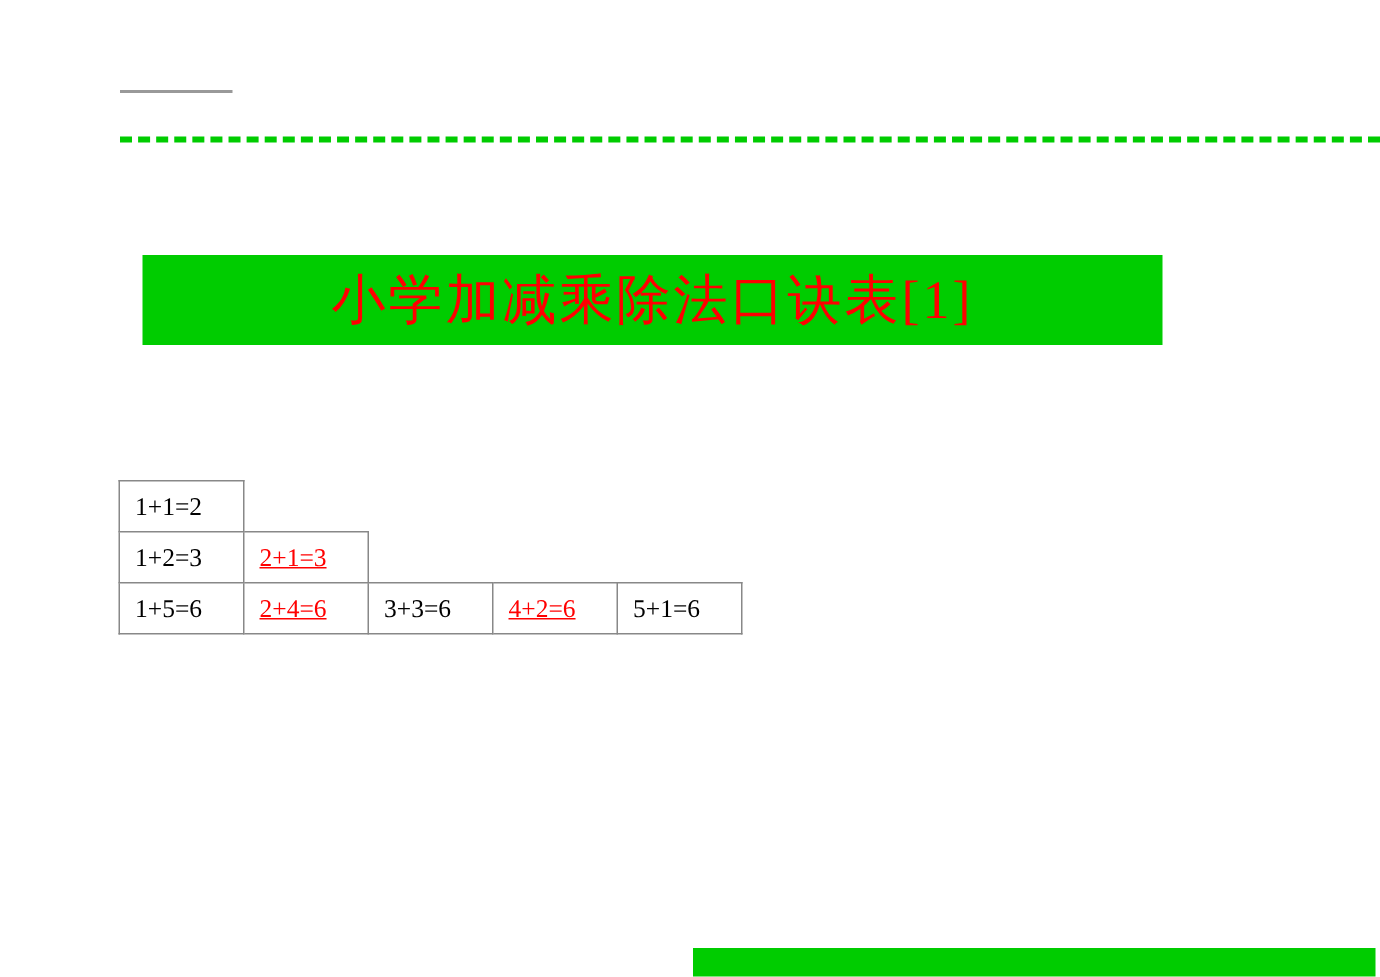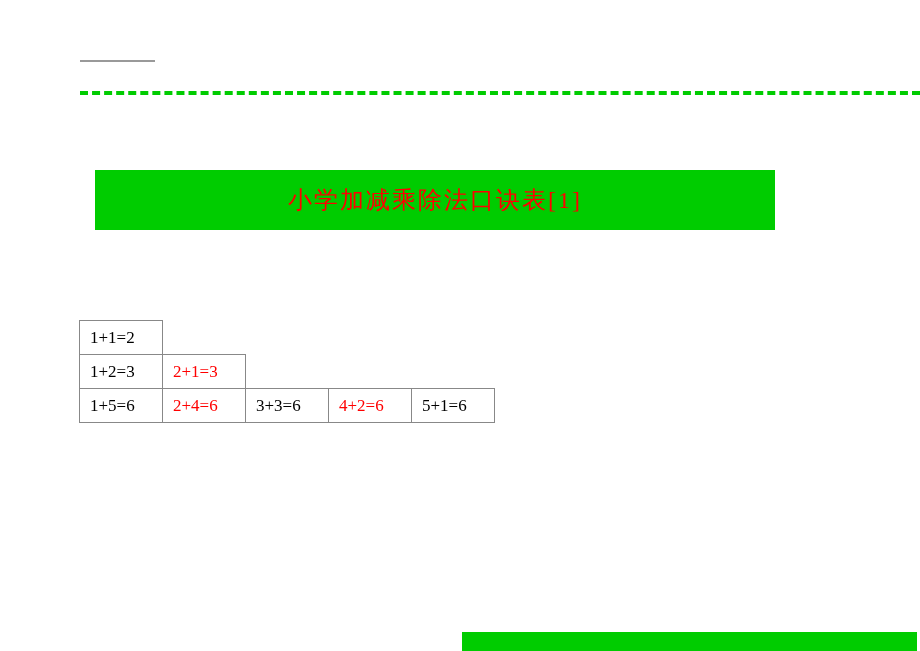--- a/index.html
+++ b/index.html
@@ -36,21 +36,21 @@
       left: 95px;
       width: 680px;
       height: 60px;
       background: #00cc00;
       display: flex;
       align-items: center;
       justify-content: center;
     }
     .title {
       color: #ff0000;
-      font-size: 24px;
+      font-size: 36px;
       font-family: "SimSun", serif;
       font-weight: normal;
       letter-spacing: 2px;
     }
     .table {
       position: absolute;
       top: 320px;
       left: 79px;
       border-collapse: collapse;
     }
@@ -61,20 +61,21 @@
       font-family: "SimSun", serif;
       text-align: left;
       width: 83px;
       height: 34px;
     }
     .table td.empty {
       border: none;
     }
     .table td.red {
       color: #ff0000;
+      text-decoration: underline;
     }
     .table td.black {
       color: #000000;
       margin-top: 32px;
     }
     .bottom-bar {
       position: absolute;
       top: 632px;
       left: 462px;
       width: 455px;

